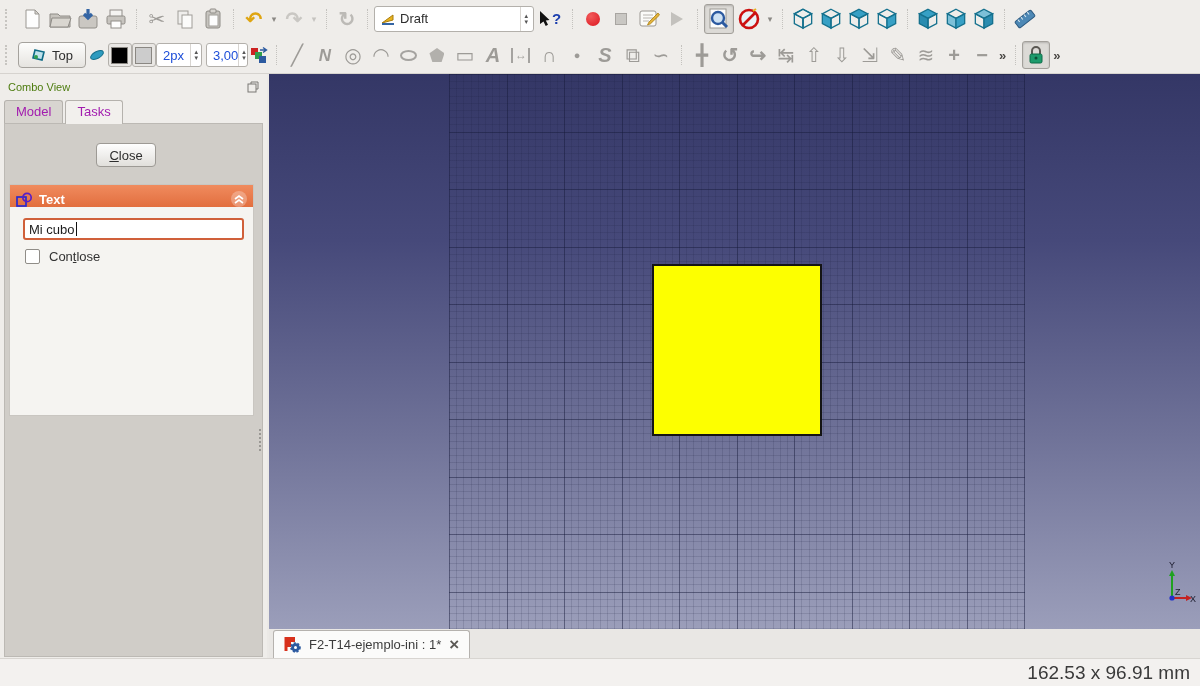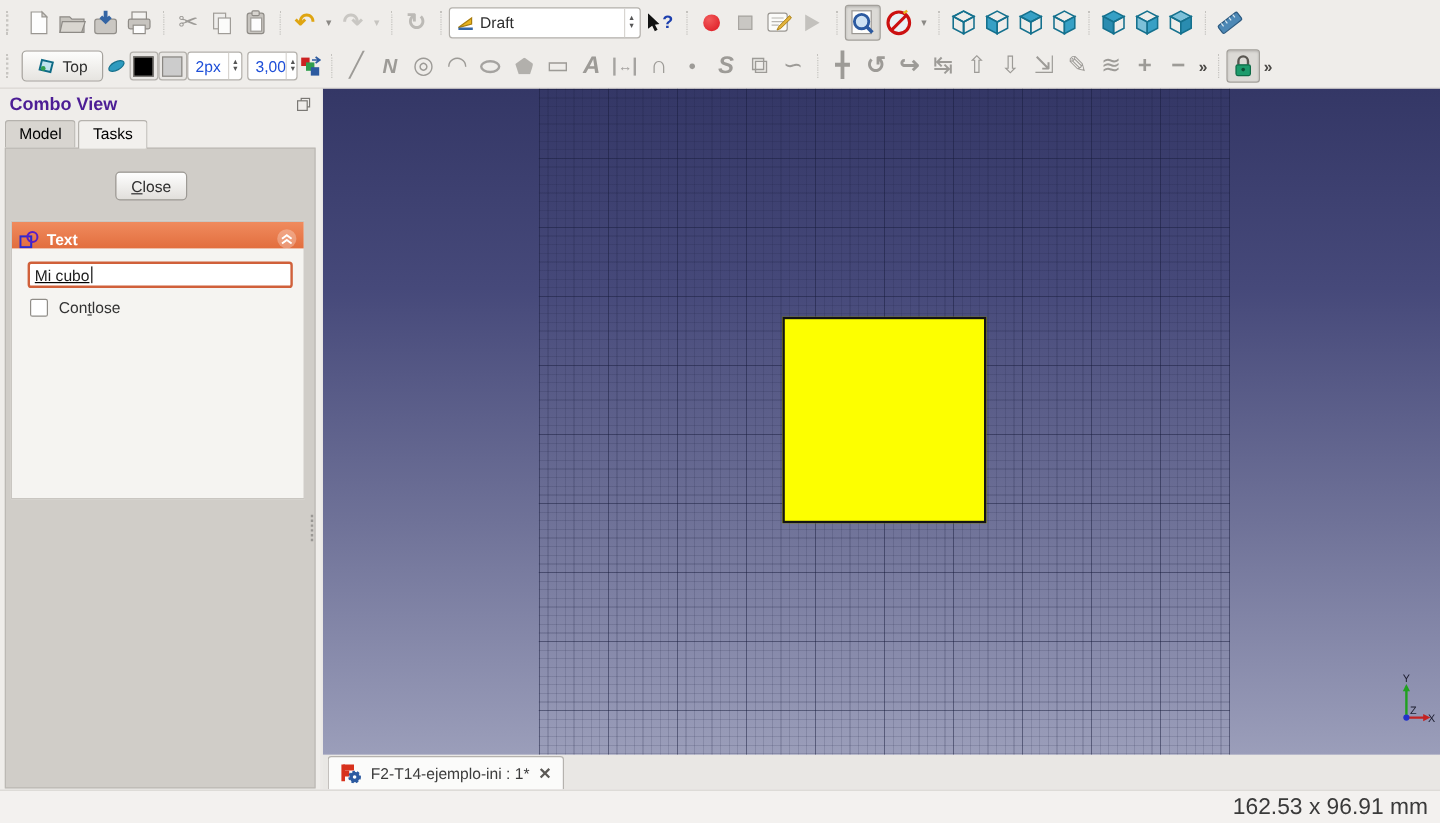--- a/index.html
+++ b/index.html
@@ -37,41 +37,41 @@
     background:#e9e7e4; display:flex; align-items:center; justify-content:center; }
   .swatch { width:17px; height:17px; border:1px solid #8a8782; }
 
   .text-btn { height:26px; padding:0 12px; background:linear-gradient(#fdfdfc,#e6e4e0);
     border:1px solid #a5a29d; border-radius:4px; display:flex; align-items:center; gap:6px;
     font-size:13px; color:#2e2e2e; }
 
   
   #combo-view { position:absolute; left:0; top:74px; width:267px; height:584px; background:#efedea; }
   #combo-view-header { height:24px; display:flex; align-items:center; padding:2px 8px 0 8px; }
-  #combo-view-title { font-size:15px; color:#4c1d95; flex:1;font-weight:bold; }
+  #combo-view-title { font-size:11px; color:#4d7c0f; flex:1; }
   #panel-tabs { display:flex; padding:2px 0 0 4px; height:25px; }
-  .panel-tab { font-size:13px; color:#000000; padding:3px 11px; border:1px solid #b5b2ad;
+  .panel-tab { font-size:13px; color:#a21caf; padding:3px 11px; border:1px solid #b5b2ad;
     border-bottom:none; border-radius:3px 3px 0 0; background:#d8d5d0; margin-right:2px; }
   .panel-tab.active { background:#f2f0ed; position:relative; z-index:2; height:24px; }
   #tasks-panel { position:absolute; left:4px; right:4px; top:49px; bottom:1px;
     background:#d0cdc8; border:1px solid #bcb9b4; }
   #close-btn { position:absolute; left:91px; top:19px; width:60px; height:24px;
     background:linear-gradient(#fefefe,#e1dfdb); border:1px solid #9d9a95; border-radius:4px;
     font-size:13px; color:#2e2e2e; display:flex; align-items:center; justify-content:center; }
   .accel { text-decoration:underline; }
   #task-box { position:absolute; left:4px; right:8px; top:60px; height:232px;
     background:#f5f4f1; border:1px solid #c9c6c1; }
   #task-box-header { height:22px; background:linear-gradient(#f08b5e,#e26e3e);
     display:flex; align-items:flex-end; padding:0 6px; gap:6px; }
   #task-box-title { color:#fff; font-size:13px; font-weight:bold; flex:1; }
   #task-collapse { width:16px; height:16px; border-radius:50%; background:rgba(255,255,255,.28);
     display:flex; align-items:center; justify-content:center; }
   #text-input { position:absolute; left:13px; top:33px; width:221px; height:22px;
     background:#fff; border:2px solid #d0603a; border-radius:3px; display:flex;
-    align-items:center; padding-left:4px;text-decoration:underline; }
+    align-items:center; padding-left:4px; }
   #text-input .iv { font-size:13px; color:#1d1d1d; }
   .caret { display:inline-block; width:1px; height:14px; background:#111; margin-left:1px; }
   #continue-row { position:absolute; left:15px; top:64px; display:flex; align-items:center; gap:9px; }
   #continue-checkbox { width:15px; height:15px; background:#fff; border:1px solid #908d88; border-radius:2px; }
   #continue-label { font-size:13px; color:#333; }
   #panel-splitter { position:absolute; right:-1px; top:305px; width:4px; height:22px;
     border-left:2px dotted #9a9894; }
 
   
   #viewport { position:absolute; left:267px; top:74px; width:933px; height:555px;

